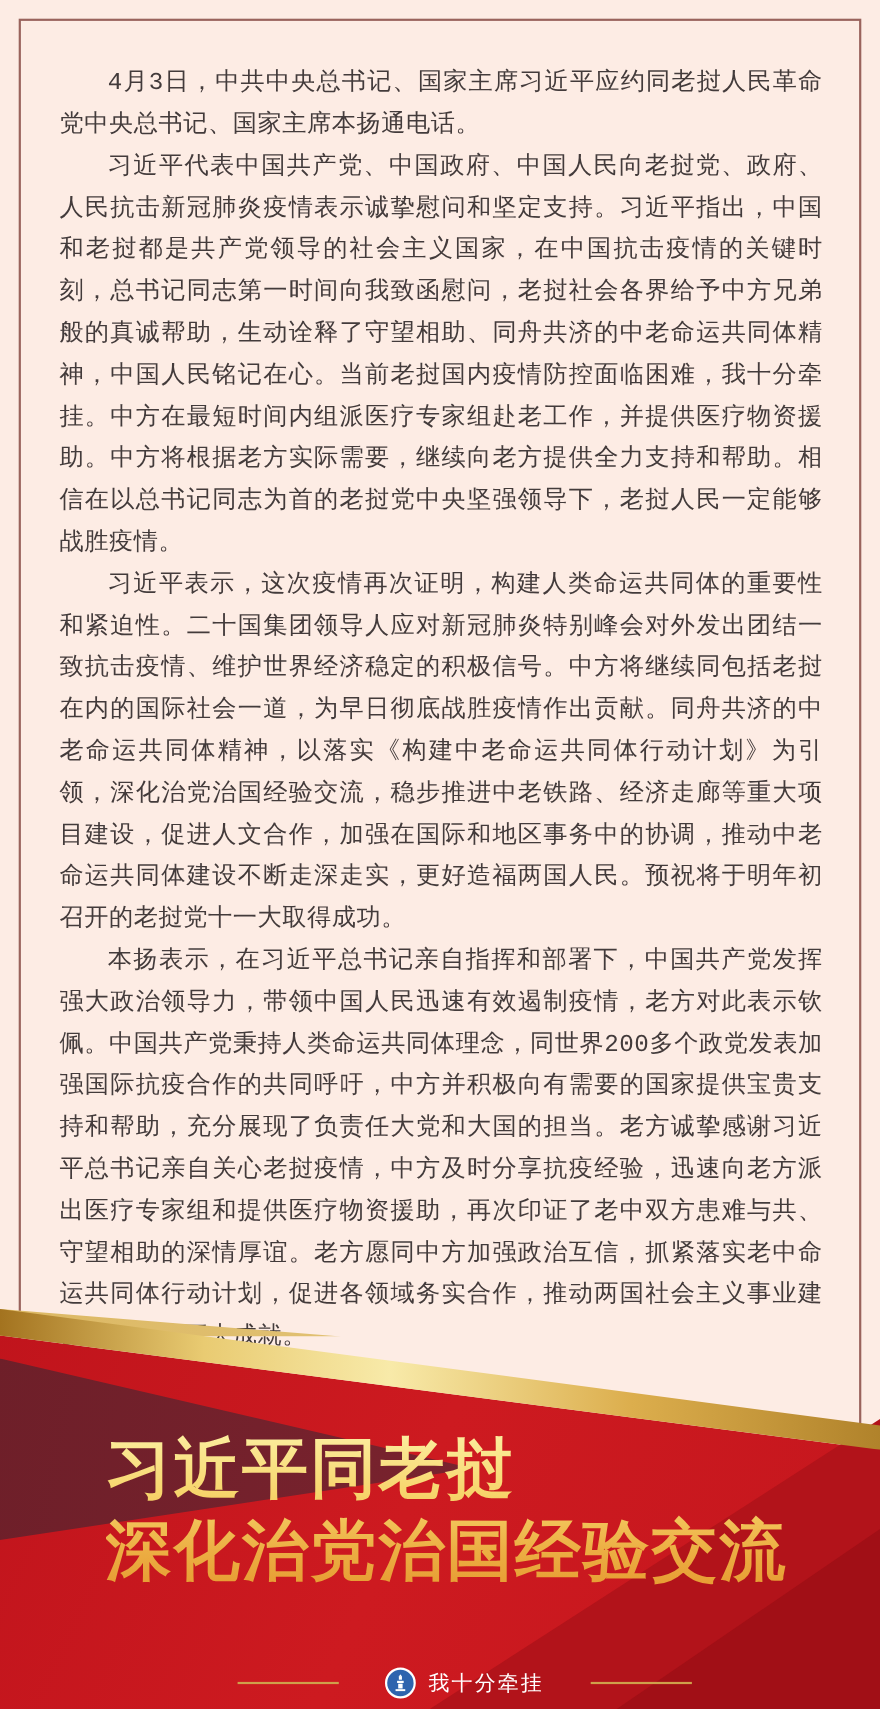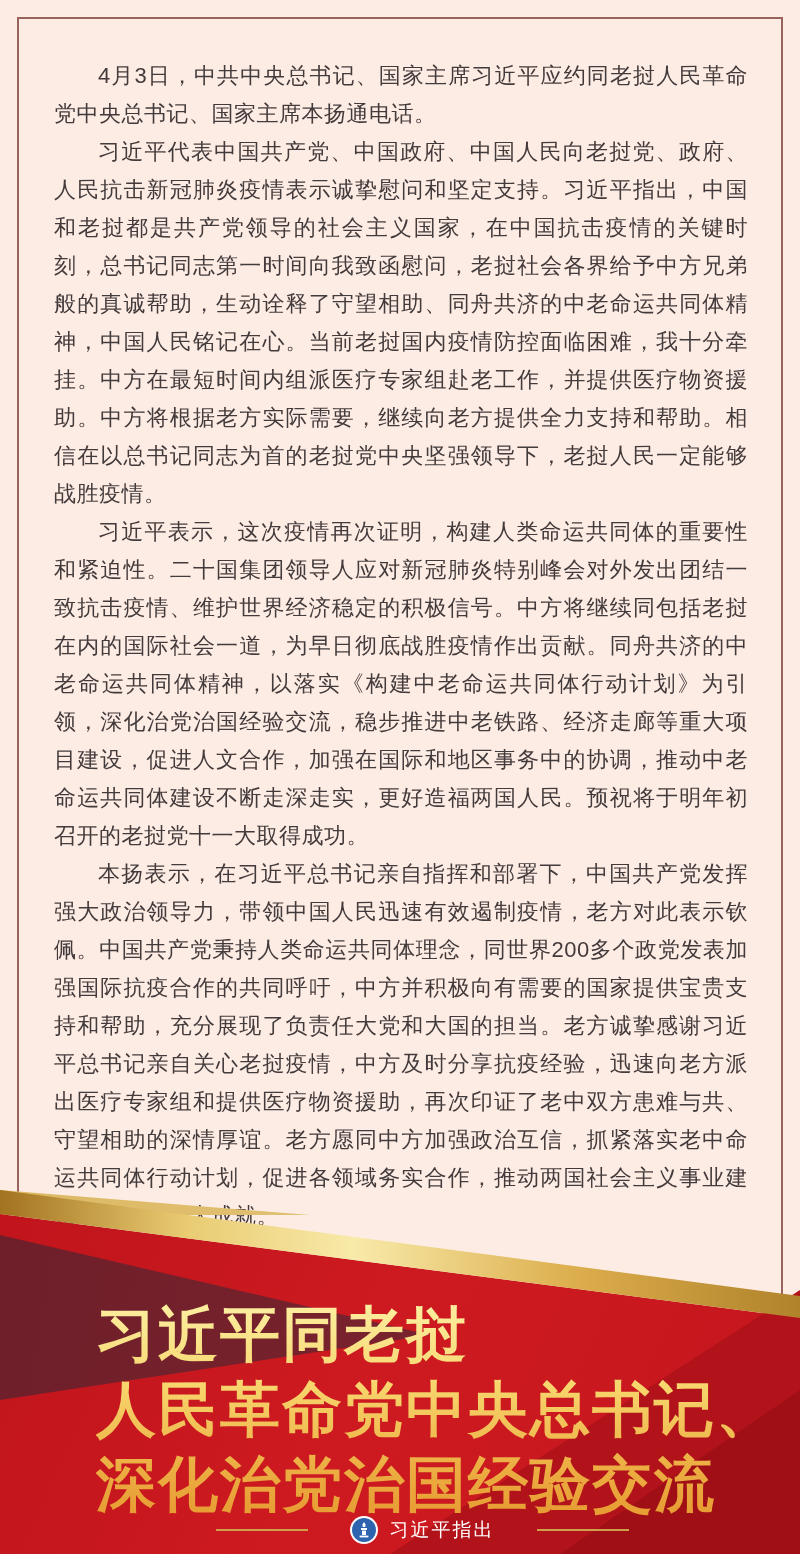--- a/index.html
+++ b/index.html
@@ -9,21 +9,21 @@
     font-family:"Liberation Sans", sans-serif;
   }
   
   .frame{
     position:absolute;left:17px;top:17px;width:766px;height:1300px;
     border:2px solid #9a635c;box-sizing:border-box;
     background:#fdece4;
   }
   .article{
     position:absolute;left:35px;right:33px;top:38px;
-    font-family:Liberation Sans, sans-serif;
+    font-family:Liberation Mono, monospace;
     font-size:22px;line-height:38px;color:#433b3b;
     text-align:justify;letter-spacing:.5px;
   }
   .article p{margin:0;text-indent:2em;}
   
   .banner{position:absolute;left:0;top:1185px;width:800px;height:369px;padding-left:44px;}
   .banner .layer{position:absolute;left:0;top:0;width:100%;height:100%;}
   .pale-wedge{
     background:linear-gradient(to right,#dcb863,#e9cf8d);
     clip-path:polygon(0 5px,310px 30px,0 30px);
@@ -94,37 +94,36 @@
   <div class="banner">
     <div class="layer pale-wedge"></div>
     <div class="layer red-body"></div>
     <div class="layer dark-wedge"></div>
     <div class="layer dark-corner-a"></div>
     <div class="layer dark-corner-b"></div>
     <div class="layer gold-band"></div>
 
     <div class="banner-title">
       <div class="tline">习近平同老挝</div>
-      <div class="tline">人民革命党中央总书记、</div>
       <div class="tline">深化治党治国经验交流</div>
     </div>
 
     <div class="credit-row">
       <div class="credit-line"></div>
       <div class="credit-center">
         <span class="emblem">
           <span class="emblem-inner">
             <svg width="14" height="16" viewBox="0 0 14 16" aria-hidden="true">
               <rect x="5.6" y="2" width="2.8" height="3" fill="#ffffff"></rect>
               <polygon points="7,0 8.6,2.4 5.4,2.4" fill="#ffffff"></polygon>
               <rect x="4" y="6" width="6" height="2" fill="#ffffff"></rect>
               <rect x="5" y="8.6" width="4" height="4.4" fill="#ffffff"></rect>
               <rect x="2.6" y="13.6" width="8.8" height="1.8" fill="#ffffff"></rect>
             </svg>
           </span>
         </span>
-        <span class="credit-text">习近平指出</span>
+        <span class="credit-text">我十分牵挂</span>
       </div>
       <div class="credit-line"></div>
     </div>
   </div>
 
 </div>
 
 </body></html>

